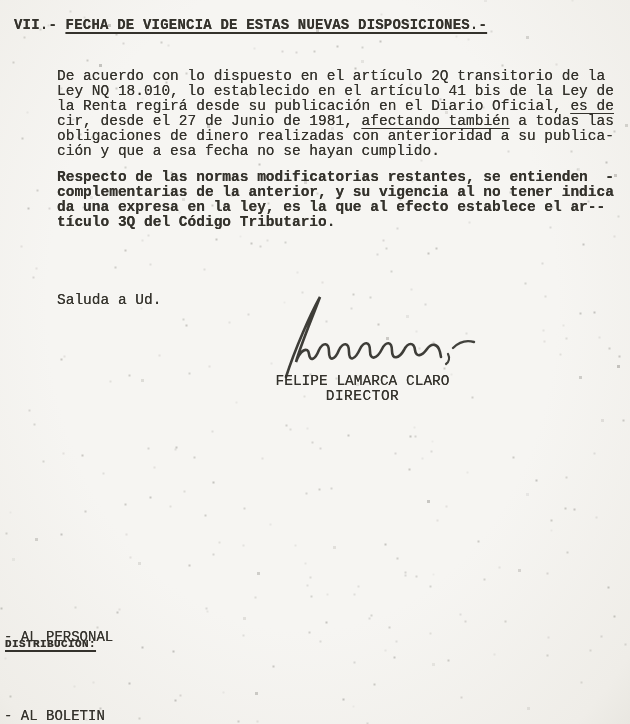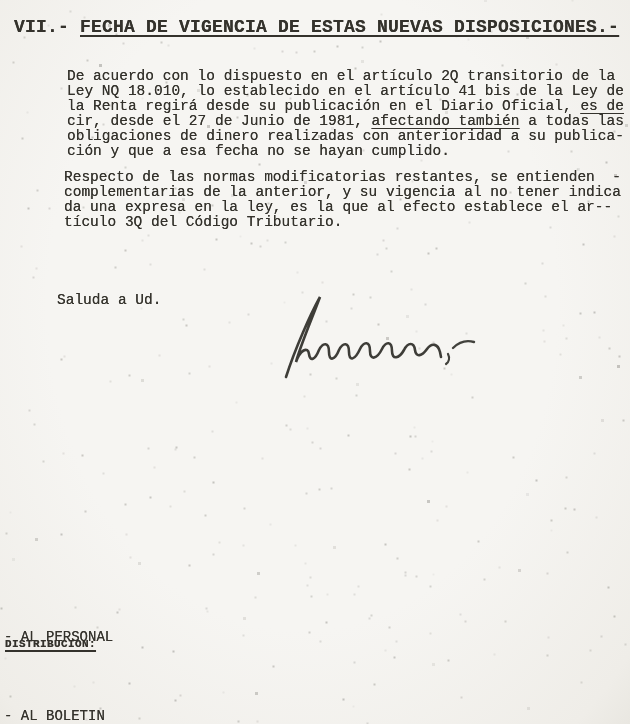--- a/index.html
+++ b/index.html
@@ -7,26 +7,26 @@
   .page{
     position:relative;width:630px;height:724px;
     background:radial-gradient(ellipse at 48% 42%, #f6f5f2 55%, #efede8 92%, #e9e7e1 100%);
     font-family:"Liberation Mono","DejaVu Sans Mono",monospace;
     color:#34322c;
     text-shadow:0 0 0.5px rgba(52,50,44,0.85);
     overflow:hidden;
   }
   .speckles{position:absolute;left:0;top:0;width:1px;height:1px;background:transparent;z-index:1;}
   .layer{position:absolute;z-index:2;}
-  .heading{left:14px;top:17px;font-size:18px;font-weight:bold;letter-spacing:0.2px;white-space:pre;}
+  .heading{left:14px;top:17px;font-size:14px;font-weight:bold;letter-spacing:0.2px;white-space:pre;}
   .heading .u-title{text-decoration:underline;text-decoration-thickness:1.6px;text-underline-offset:3px;}
   .para{font-size:14.5px;line-height:15px;white-space:pre;}
   .para .line{height:15px;}
-  .p1{left:67px;top:69px;}
-  .p2{left:64px;top:170px;}
+  .p1{left:57px;top:69px;}
+  .p2{left:57px;top:170px;font-weight:bold;}
   .u{text-decoration:underline;text-decoration-thickness:1.3px;text-underline-offset:2.5px;margin-top:41px;}
   .closing{left:57px;top:244px;font-size:14.5px;margin-top:48px;}
   .sig-svg{left:248px;top:291px;width:240px;height:92px;}
   .sig-text{left:255px;top:374px;width:215px;text-align:center;font-size:14.5px;line-height:14px;}
   .sig-name{white-space:pre;}
   .sig-title{margin-top:1px;letter-spacing:0.5px;}
   .dist-label{left:5px;top:638px;font-size:11px;font-weight:bold;letter-spacing:0.4px;
     text-decoration:underline;text-decoration-thickness:1.5px;text-underline-offset:2.5px;text-align:center;}
   .dist-item1{left:4px;top:629px;font-size:14px;white-space:pre;}
   .dist-item2{left:4px;top:708px;font-size:14px;white-space:pre;}
@@ -52,18 +52,20 @@
              C95,51 101,51 101,61 C101,71 107,69 112,58
              C116,50 122,50 122,60 C122,70 129,68 134,58
              C138,50 144,50 144,60 C144,69 151,68 156,59
              C160,51 166,51 167,59 C168,67 174,65 179,58
              C184,51 190,53 192,61 L193,66" stroke="#2e2d28" stroke-width="2.6" stroke-linecap="round" opacity="0.92"></path>
     <path d="M200,63 C202,67 201,71 198,73" stroke="#2e2d28" stroke-width="2.2" stroke-linecap="round" opacity="0.9"></path>
     <path d="M205,57 C211,51 219,49 226,51" stroke="#2e2d28" stroke-width="2.4" stroke-linecap="round" opacity="0.9"></path>
   </svg>
 
   <div class="layer sig-text">
+    <div class="sig-name">FELIPE LAMARCA CLARO</div>
+    <div class="sig-title">DIRECTOR</div>
   </div>
 
   <div class="layer dist-label">DISTRIBUCION:</div>
   <div class="layer dist-item1">- AL PERSONAL</div>
   <div class="layer dist-item2">- AL BOLETIN</div>
 </div>
 
 </body></html>

